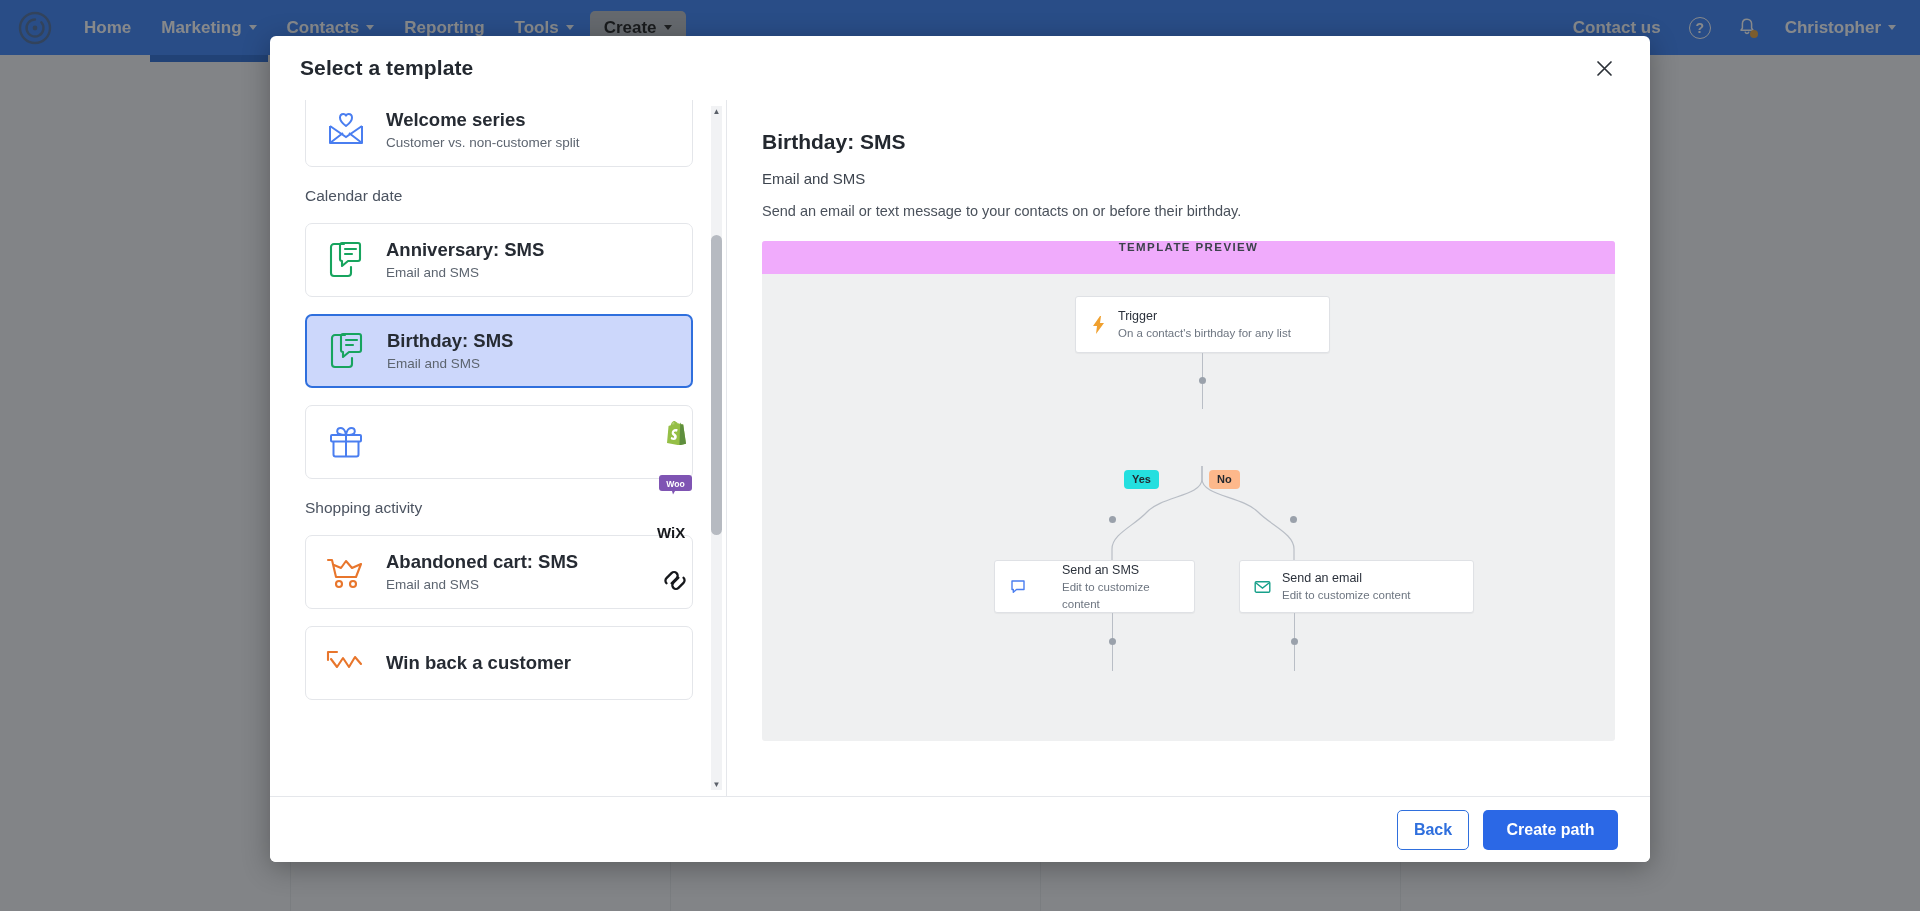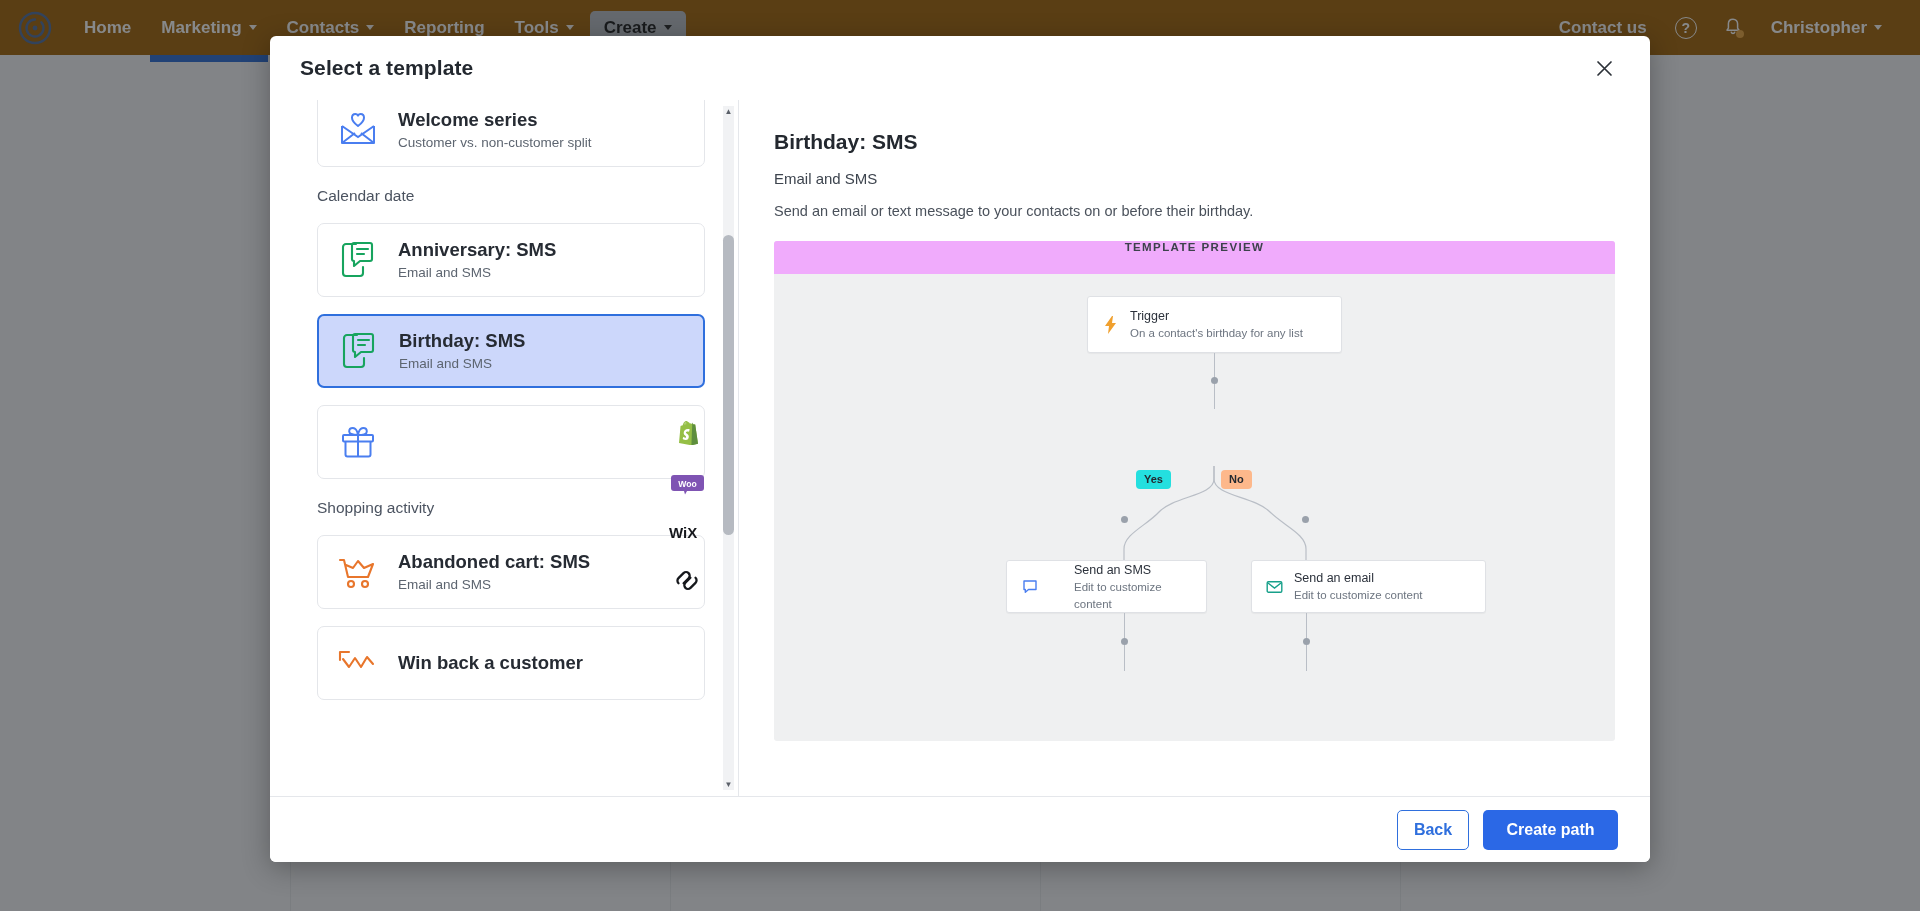--- a/index.html
+++ b/index.html
@@ -7,41 +7,41 @@
     width: 1920px; height: 911px;
     font-family: "Liberation Sans", sans-serif;
     overflow: hidden;
     background: #f4f5f7;
   }
 
   
   .topnav {
     position: absolute; top: 0; left: 0;
     width: 1920px; height: 55px;
-    background: #a16207;
+    background: #3b82f6;
     display: flex; align-items: center;
     z-index: 5;
   }
   .logo-wrap { width: 70px; display:flex; align-items:center; justify-content:center; }
   .nav-left { display: flex; align-items: center; gap: 2px; }
   .nav-item {
     color: #ffffff; font-size: 17px; font-weight: 600;
     padding: 7px 14px; border-radius: 5px;
     display: flex; align-items: center; gap: 7px;
     white-space: nowrap;
   }
   .nav-item.active-create { background: #b9bcc2; color: #1b1b1b; }
   .caret {
     width: 0; height: 0; border-left: 4.5px solid transparent;
     border-right: 4.5px solid transparent; border-top: 5.5px solid currentColor;
     opacity: .95;
   }
   .nav-right {
     margin-left: auto; display: flex; align-items: center;
-    gap: 26px; padding-right: 36px;
+    gap: 26px; padding-right: 22px;
   }
   .nav-right .nav-item { font-weight: 600; padding: 7px 2px; }
   .icon-circle {
     width: 22px; height: 22px; border-radius: 50%;
     border: 1.7px solid #ffffff; color:#fff; font-size: 14px;
     display:flex; align-items:center; justify-content:center; font-weight:600;
   }
   .bell { position: relative; width: 20px; height: 22px; }
   .bell-dot {
     position: absolute; right: -1px; bottom: 1px;
@@ -88,21 +88,21 @@
     display: flex; align-items: center;
     padding: 0 32px 0 30px;
   }
   .modal-title { font-size: 21px; font-weight: 700; color: #23282f; letter-spacing: .1px; }
   .close-btn {
     margin-left: auto; width: 28px; height: 28px;
     display: flex; align-items: center; justify-content: center;
     color: #2c3138;
   }
 
-  .modal-body { flex: 1; display: flex; min-height: 0; padding-left: 12px; }
+  .modal-body { flex: 1; display: flex; min-height: 0; }
 
   
   .list-pane {
     width: 457px; flex: 0 0 457px;
     border-right: 1px solid #e5e7eb;
     overflow: hidden; position: relative;
   }
   .list-scroll {
     position: absolute; inset: 0 13px 0 0;
     padding: 10px 20px 0 35px;

